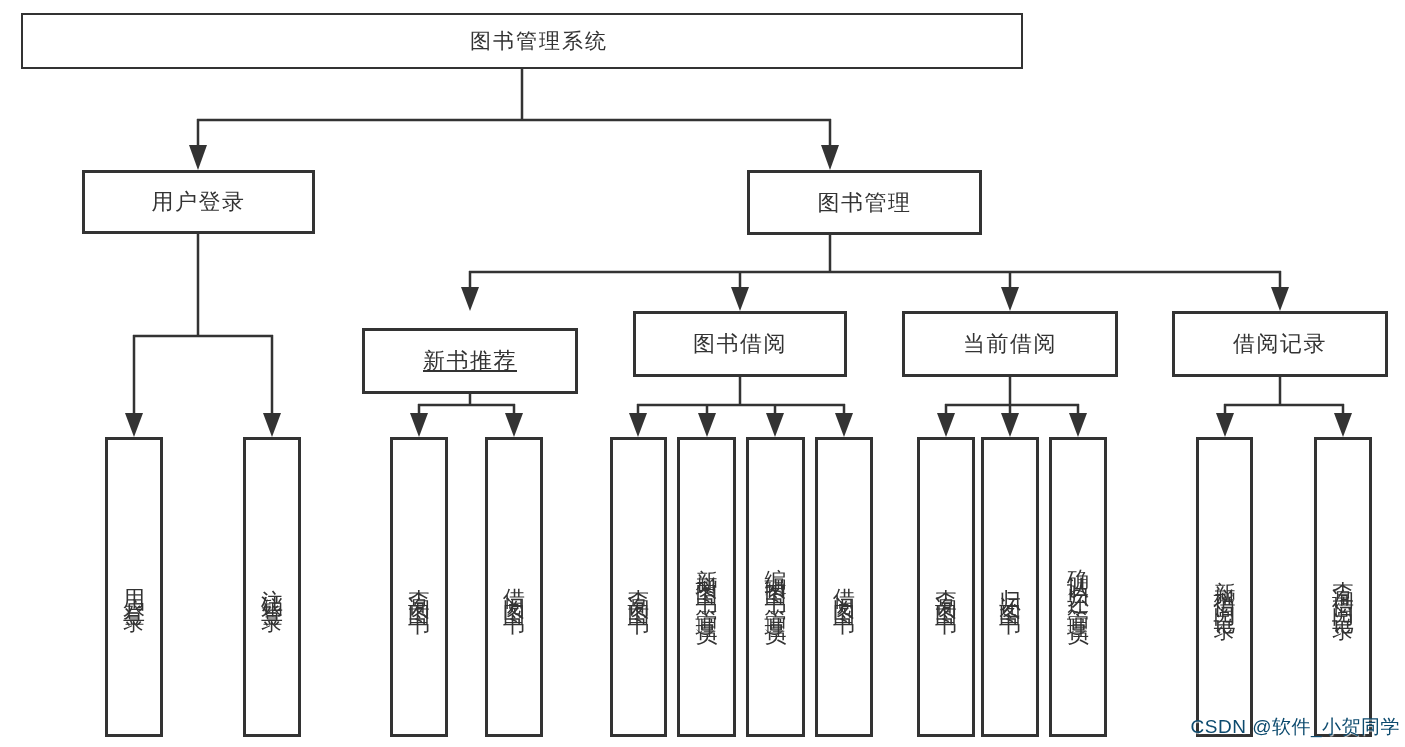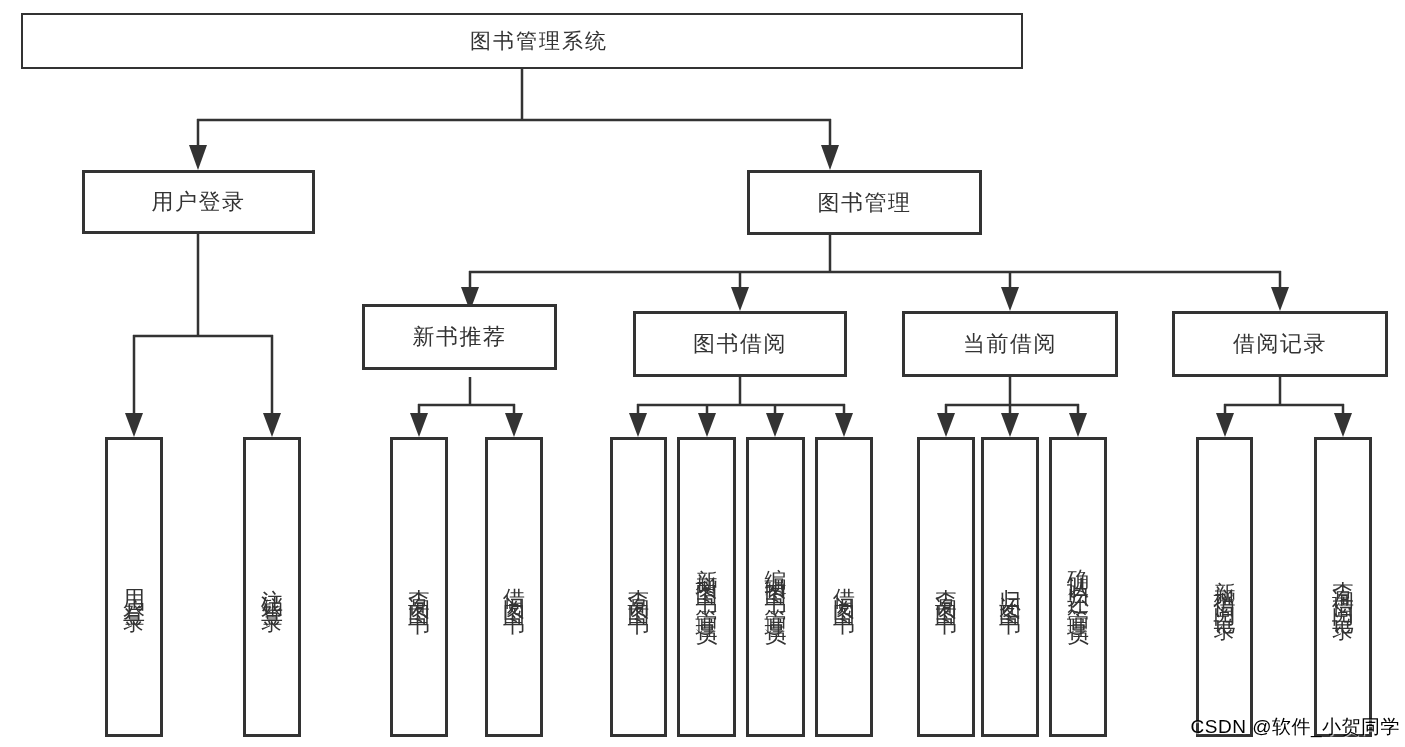--- a/index.html
+++ b/index.html
@@ -40,21 +40,21 @@
     font-size: 22px;
     line-height: 1;
     letter-spacing: 8px;
     white-space: normal;
   }
   .watermark {
     position: absolute;
     right: 5px;
     bottom: 7px;
     font-size: 19px;
-    color: #000000;
+    color: #0c4a6e;
     letter-spacing: 0.5px;
     z-index: 5;
     text-shadow: 1px 1px 1px rgba(255,255,255,0.8);
   }
 </style>
 </head>
 <body>
 
 <div class="stage">
 
@@ -95,21 +95,21 @@
     <span class="lbl">图书管理系统</span>
   </div>
 
   <div class="box" style="left:82px; top:170px; width:233px; height:64px;">
     <span class="lbl">用户登录</span>
   </div>
   <div class="box" style="left:713px; top:170px; width:235px; height:65px;margin-left:34px;">
     <span class="lbl">图书管理</span>
   </div>
 
-  <div class="box" style="left:362px; top:304px; width:195px; height:66px;">
+  <div class="box" style="left:362px; top:328px; width:216px; height:66px;text-decoration:underline;">
     <span class="lbl">新书推荐</span>
   </div>
   <div class="box" style="left:633px; top:311px; width:214px; height:66px;">
     <span class="lbl">图书借阅</span>
   </div>
   <div class="box" style="left:902px; top:311px; width:216px; height:66px;">
     <span class="lbl">当前借阅</span>
   </div>
   <div class="box" style="left:1172px; top:311px; width:216px; height:66px;">
     <span class="lbl">借阅记录</span>

